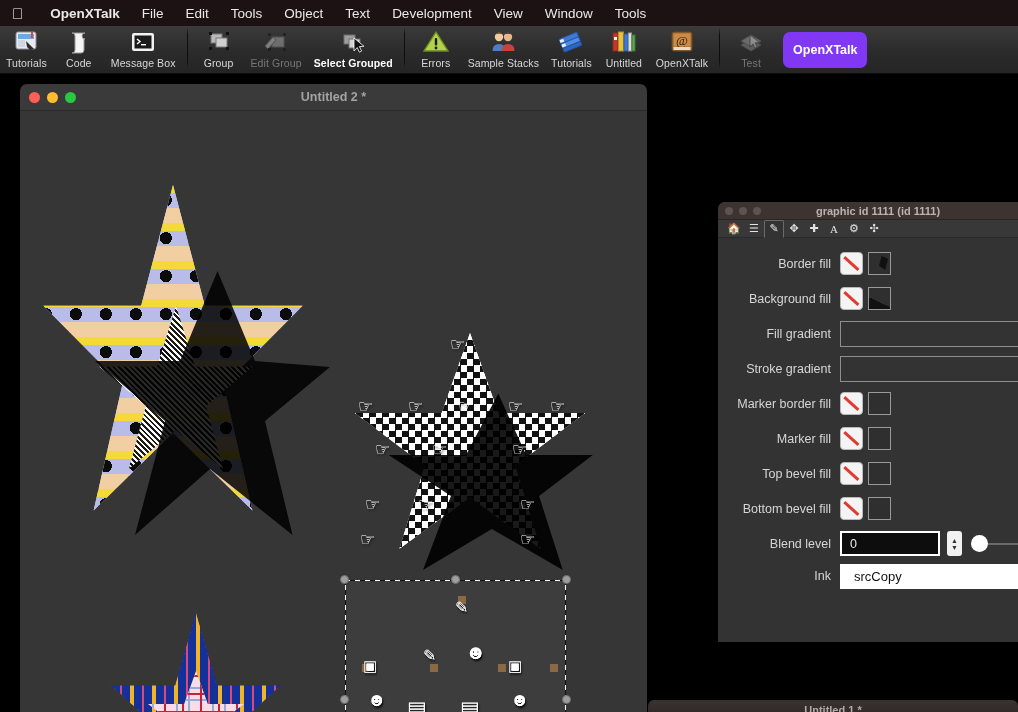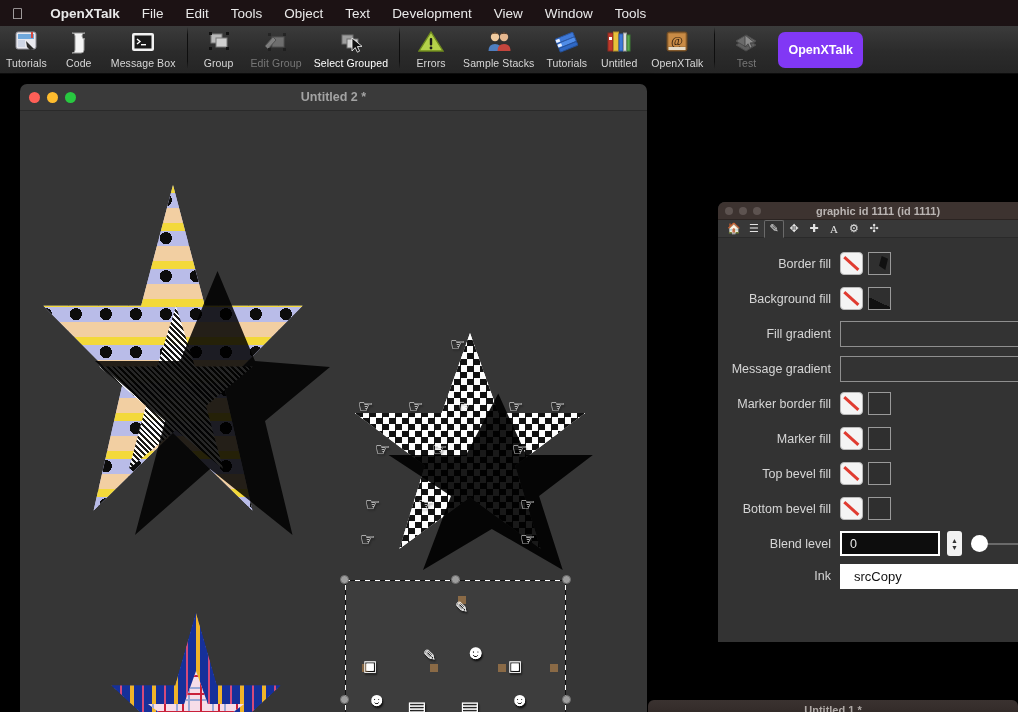--- a/index.html
+++ b/index.html
@@ -23,21 +23,21 @@
     border-bottom:1px solid #0c0c0c;
     display:flex; align-items:flex-start;
   }
   .tb-item {
     width:auto; min-width:52px; height:48px; padding:2px 6px 0 6px;
     display:flex; flex-direction:column; align-items:center; justify-content:flex-start;
   }
   .tb-ico { height:28px; display:flex; align-items:center; justify-content:center; }
   .tb-lbl { font-size:10.5px; color:#d8d8d8; margin-top:1px; white-space:nowrap; letter-spacing:.1px;}
   .tb-item.dim .tb-lbl { color:#777; }
-  .tb-item.bold .tb-lbl { font-weight:normal; color:#fff;text-align:right; }
+  .tb-item.bold .tb-lbl { font-weight:bold; color:#fff;text-align:right; }
   .tb-sep { width:1px; height:42px; margin:1px 5px 0 5px;
             background:linear-gradient(transparent,#0e0e0e 18%,#0e0e0e 82%,transparent); }
   #xtalk-btn {
     margin-left:6px; margin-top:6px; height:36px; min-width:82px; padding:0 10px;
     background:#8138f5; border-radius:7px; color:#fff; font-size:12.5px; font-weight:bold;
     display:flex; align-items:center; justify-content:center;
   }
 
   
   #desktop { position:absolute; left:0; top:74px; width:1018px; height:638px; background:#000; }
@@ -457,21 +457,21 @@
         <span class="nofill"></span>
         <span class="swatch pat2"></span>
       </div>
 
       <div class="prow">
         <span class="plabel">Fill gradient</span>
         <span class="gfield"></span>
       </div>
 
       <div class="prow">
-        <span class="plabel">Message gradient</span>
+        <span class="plabel">Stroke gradient</span>
         <span class="gfield"></span>
       </div>
 
       <div class="prow">
         <span class="plabel">Marker border fill</span>
         <span class="nofill"></span>
         <span class="swatch"></span>
       </div>
 
       <div class="prow">

